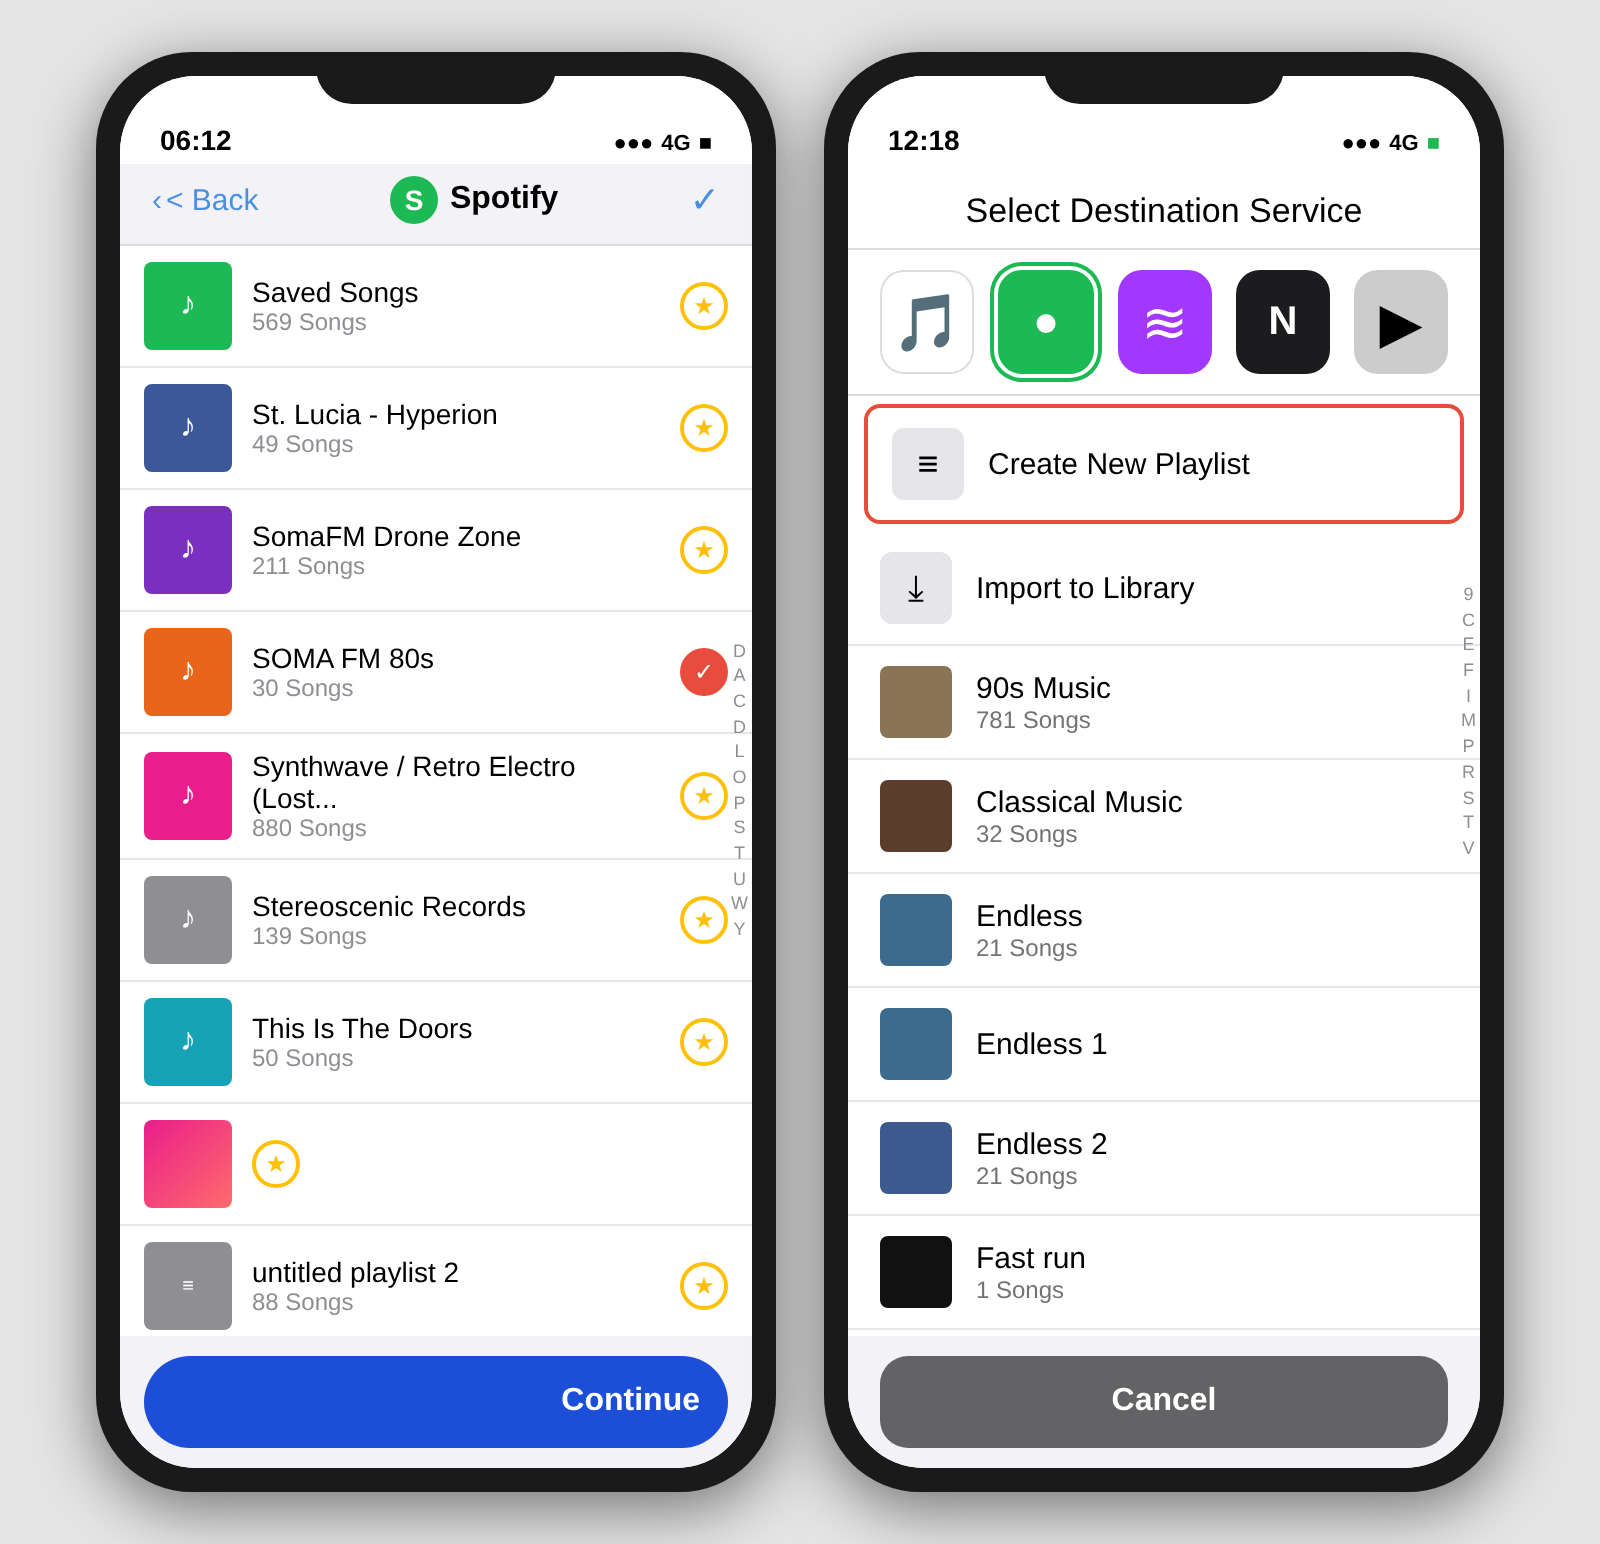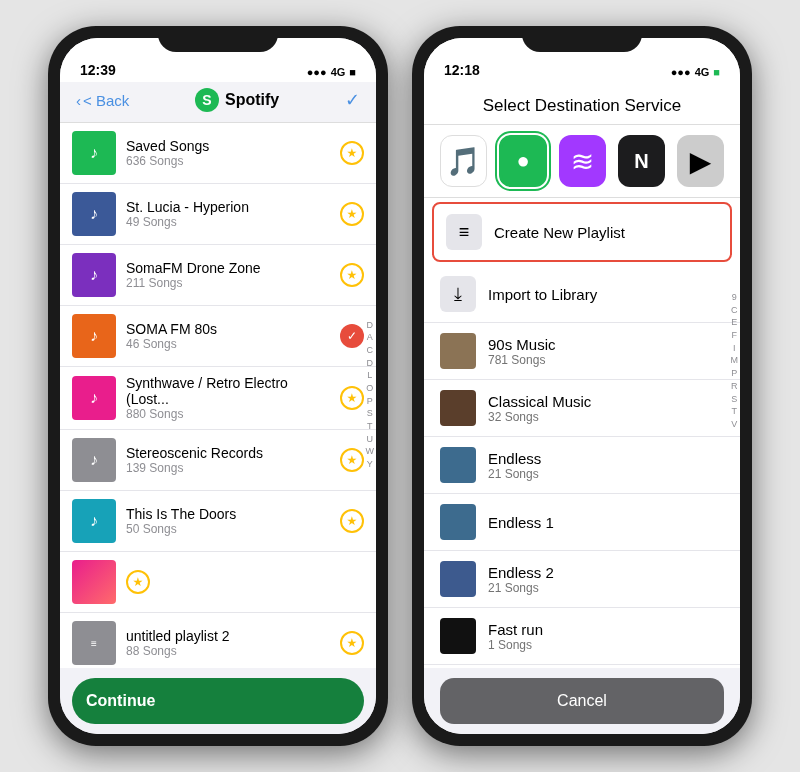--- a/index.html
+++ b/index.html
@@ -165,26 +165,26 @@
     .index-letter { font-size: 9px; color: #8e8e93; line-height: 1.3; text-align: center; }
 
     .continue-bar {
       padding: 10px 12px;
       background: #f2f2f7;
       flex-shrink: 0;
     }
     .continue-btn {
       width: 100%;
       padding: 14px;
-      background: #15803d;
+      background: #1d4ed8;
       border-radius: 28px;
       color: #fff;
       font-size: 16px;
       font-weight: 600;
-      text-align: left;
+      text-align: right;
       border: none;
     }
 
     
     .thumb-green { background: #1db954; }
     .thumb-blue { background: #3b5998; }
     .thumb-purple { background: #7b2fbe; }
     .thumb-orange { background: #e8651a; }
     .thumb-pink { background: #e91e8c; }
     .thumb-gray { background: #8e8e93; }
@@ -268,21 +268,21 @@
       background: #f2f2f7;
       flex-shrink: 0;
     }
     .cancel-btn {
       width: 100%;
       padding: 14px;
       background: #636366;
       border-radius: 14px;
       color: #fff;
       font-size: 16px;
-      font-weight: 400;
+      font-weight: 700;
       text-align: center;
       border: none;
     }
 
     .index-bar2 {
       position: absolute;
       right: 2px;
       top: 20%;
       display: flex;
       flex-direction: column;
@@ -290,21 +290,21 @@
     }
   </style>
 </head>
 <body>
 
 <div class="phone phone1">
   <div class="notch"></div>
   <div class="phone-inner">
 
     <div class="status-bar">
-      <span class="status-time">12:39</span>
+      <span class="status-time">06:12</span>
       <div class="status-icons">
         <span>●●●</span>
         <span>4G</span>
         <span>■</span>
       </div>
     </div>
 
     <div class="nav-bar">
       <div class="nav-back">
         <span>‹</span>
@@ -320,21 +320,21 @@
     </div>
 
     <div class="list-container" style="position:relative;">
 
       <div class="playlist-item">
         <div class="playlist-thumb thumb-green">
             <span style="color:#fff;font-size:16px;">♪</span>
           </div>
         <div class="playlist-info">
           <div class="playlist-name">Saved Songs</div>
-          <div class="playlist-count">636 Songs</div>
+          <div class="playlist-count">569 Songs</div>
         </div>
         <div class="playlist-star">★</div>
       </div>
 
       <div class="playlist-item">
         <div class="playlist-thumb thumb-blue">
             <span style="color:#fff;font-size:16px;">♪</span>
           </div>
         <div class="playlist-info">
           <div class="playlist-name">St. Lucia - Hyperion</div>
@@ -353,21 +353,21 @@
         </div>
         <div class="playlist-star">★</div>
       </div>
 
       <div class="playlist-item">
         <div class="playlist-thumb thumb-orange">
             <span style="color:#fff;font-size:16px;">♪</span>
           </div>
         <div class="playlist-info">
           <div class="playlist-name">SOMA FM 80s</div>
-          <div class="playlist-count">46 Songs</div>
+          <div class="playlist-count">30 Songs</div>
         </div>
         <div class="playlist-check">✓</div>
       </div>
 
       <div class="playlist-item">
         <div class="playlist-thumb thumb-pink">
             <span style="color:#fff;font-size:16px;">♪</span>
           </div>
         <div class="playlist-info">
           <div class="playlist-name">Synthwave / Retro Electro (Lost...</div>

